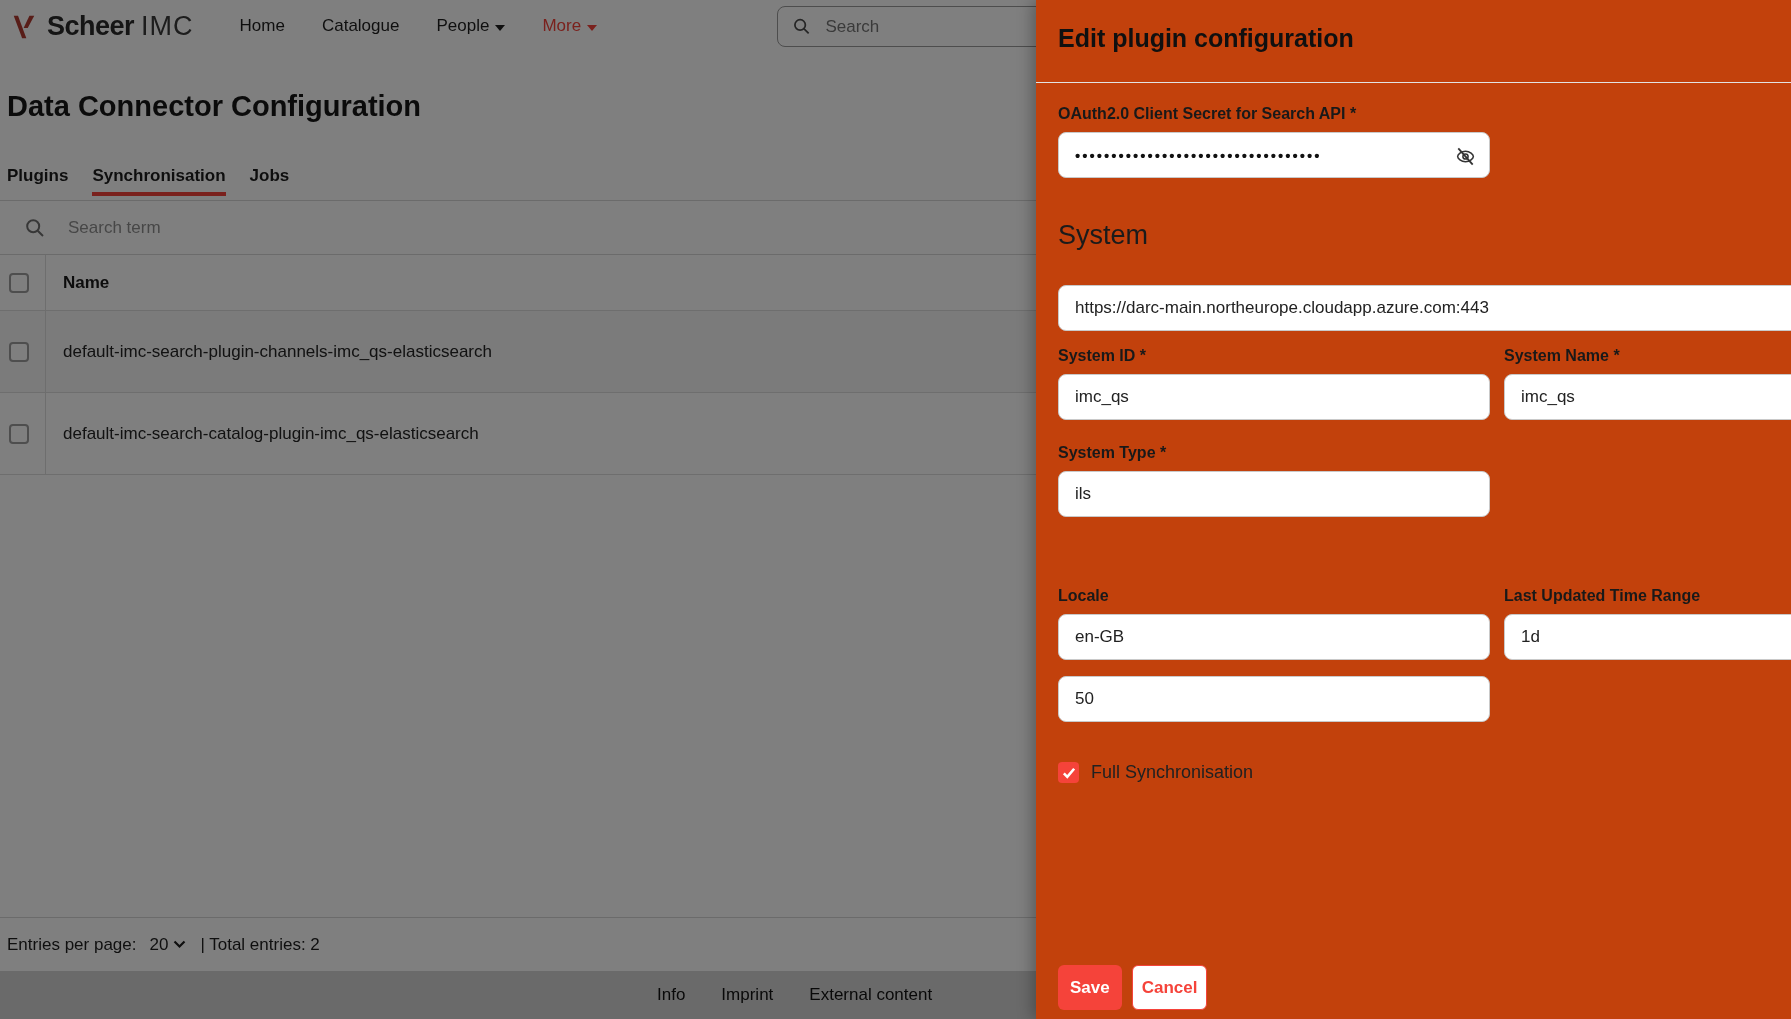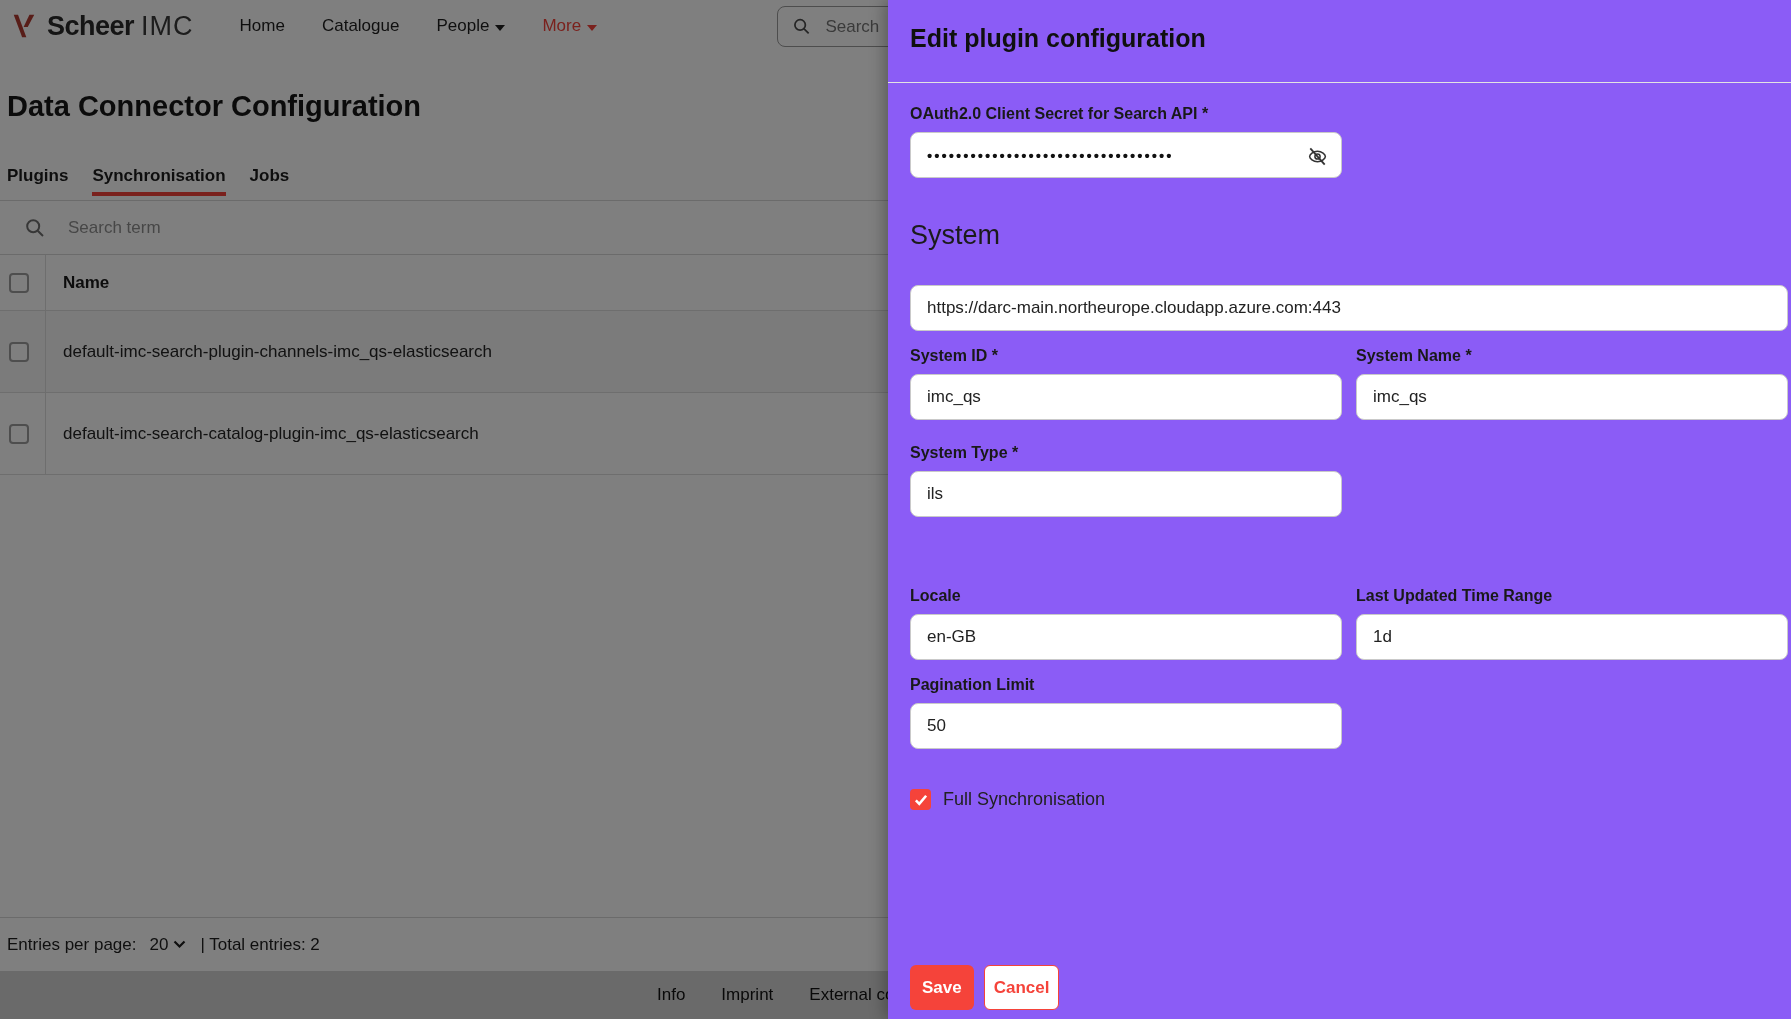--- a/index.html
+++ b/index.html
@@ -10,21 +10,21 @@
   }
   *{box-sizing:border-box}
   html,body{margin:0;padding:0;background:#9a9a9a}
   .screen{position:relative;width:1791px;height:1019px;background:#fff;overflow:hidden;
           font-family:"Liberation Sans",sans-serif;color:var(--ink)}
 
   
   .base{position:absolute;inset:0;display:flex;flex-direction:column;background:#fff}
 
   .nav{height:52px;display:flex;align-items:center;padding:0 10px;flex:0 0 auto;position:relative}
-  .logo{display:flex;align-items:center;cursor:pointer}
+  .logo{display:flex;align-items:flex-end;cursor:pointer}
   .logo svg{margin-right:9px}
   .logo-bold{font-size:27px;font-weight:700;color:#2b2b2b;letter-spacing:-0.5px}
   .logo-light{font-size:27px;font-weight:400;color:#3a3a3a;margin-left:7px;letter-spacing:1px}
   .nav-links{display:flex;margin-left:46px;gap:37px;align-items:center}
   .nav-link{font-size:17px;color:#1f1f1f;display:flex;align-items:center;gap:6px;cursor:pointer;white-space:nowrap}
   .nav-link.accent{color:var(--accent)}
   .caret{width:0;height:0;border-left:5px solid transparent;border-right:5px solid transparent;
          border-top:6px solid currentColor;margin-top:3px}
   .nav-search{position:absolute;left:777px;top:6px;width:400px;height:41px;border:1px solid #9a9a9a;
               border-radius:8px;display:flex;align-items:center;padding:0 15px;gap:13px;background:#fff}
@@ -59,21 +59,21 @@
   .entries-total{margin-left:14px}
 
   .footer-bar{height:48px;background:#d5d5d5;display:flex;align-items:center;gap:36px;
               padding-left:657px;font-size:17px;color:#121212;flex:0 0 auto}
   .footer-link{cursor:pointer;white-space:nowrap}
 
   
   .dim{position:absolute;inset:0;background:rgba(0,0,0,0.5);z-index:5}
 
   
-  .panel{position:absolute;top:0;right:0;width:903px;height:1019px;background:#8b5cf6;z-index:10;
+  .panel{position:absolute;top:0;right:0;width:755px;height:1019px;background:#c2410c;z-index:10;
          box-shadow:-4px 0 14px rgba(0,0,0,0.28)}
   .panel-header{padding:21px 22px 27px;border-bottom:1px solid #e3e3e3}
   .panel-title{font-size:25px;font-weight:700;color:#101010;margin:0;line-height:34px}
   .panel-body{padding:22px 2px 0 22px}
   .f-label{font-size:16px;font-weight:700;color:#191919;margin-bottom:9px;line-height:18px}
   .f-input{height:46px;border:1px solid var(--input-border);border-radius:8px;font-size:17px;color:#222;
            padding:0 16px;width:100%;outline:none;font-family:inherit;background:#fff}
   .w-col{width:432px}
   .w-full{width:878px}
   .grid2{display:grid;grid-template-columns:432px 432px;column-gap:14px}
@@ -234,21 +234,20 @@
           <div class="f-label">Locale</div>
           <input class="f-input" type="text" value="en-GB" style="">
         </div>
         <div>
           <div class="f-label">Last Updated Time Range</div>
           <input class="f-input" type="text" value="1d" style="">
         </div>
       </div>
 
       <div class="mt-26 w-col">
-        <div class="f-label">Pagination Limit</div>
         <input class="f-input" type="text" value="50" style="">
       </div>
 
       <div class="check-row">
         <span class="check-box">
           <svg width="14" height="12" viewBox="0 0 16 14">
             <polyline points="2,7.5 6,11.5 14,2" fill="none" stroke="#fff" stroke-width="3"></polyline>
           </svg>
         </span>
         <span class="check-label">Full Synchronisation</span>

